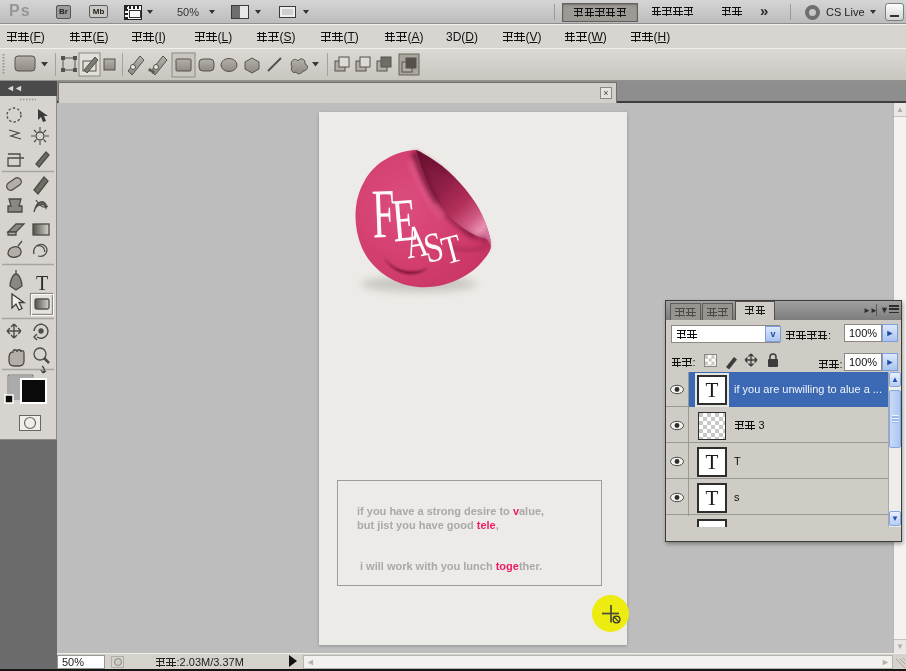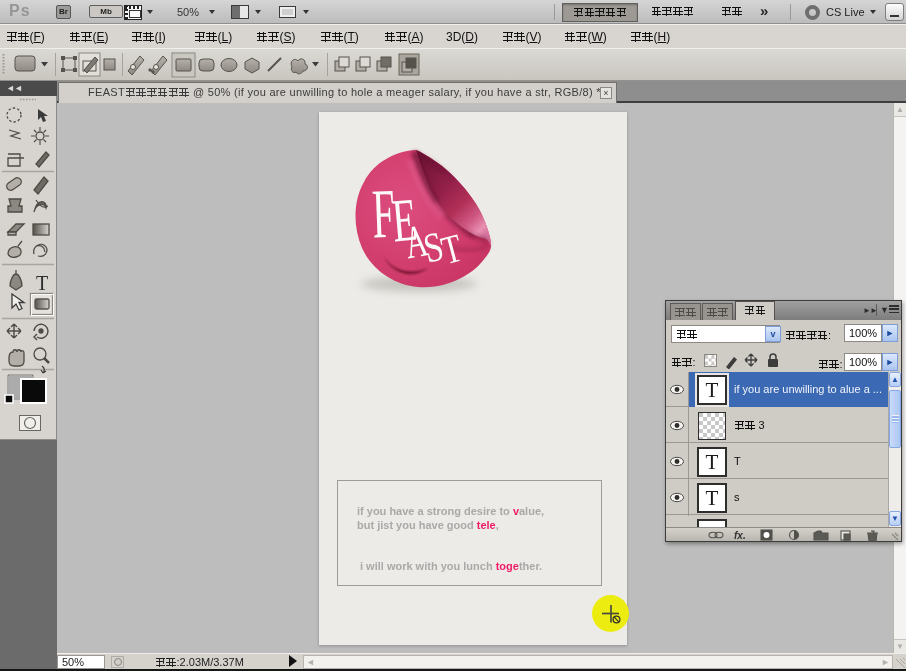--- a/index.html
+++ b/index.html
@@ -9,21 +9,21 @@
 background-size:100% 1.4px,86% 1.4px,100% 1.4px,1.4px 100%,1.4px 52%;
 background-position:0 0,6% 47%,0 100%,45% 0,90% 24%;
 background-repeat:no-repeat}
 i.h2{background-size:92% 1.4px,100% 1.4px,100% 1.4px,1.4px 78%,1.4px 100%;
 background-position:0 8%,0 52%,0 100%,28% 0,70% 0}
 .tri-d{width:0;height:0;border-left:3.5px solid transparent;border-right:3.5px solid transparent;border-top:4px solid #333}
 
 #appbar{left:0;top:0;width:906px;height:24px;background:linear-gradient(#d5d5d5,#bcbcbc);border-bottom:1px solid #8f8f8f}
 #pslogo{left:9px;top:2px;font-size:16px;font-weight:bold;color:#969696;letter-spacing:1px}
 #brbtn{left:56px;top:5px;width:15px;height:14px;background:#9c9c9a;border:1px solid #555;border-radius:2px;color:#1e1e1e;font-size:8px;font-weight:bold;text-align:center;line-height:12px}
-#mbbtn{left:89px;top:5px;width:34px;height:13px;background:#cbc8c3;border:1px solid #5f5f5f;border-radius:2px;color:#222;font-size:8px;font-weight:bold;text-align:center;line-height:11px}
+#mbbtn{left:89px;top:5px;width:19px;height:13px;background:#cbc8c3;border:1px solid #5f5f5f;border-radius:2px;color:#222;font-size:8px;font-weight:bold;text-align:center;line-height:11px}
 #filmicon{left:124px;top:5px;width:18px;height:15px;background:#f5f5f5;border:1px solid #222;
 background-image:repeating-linear-gradient(90deg,#222 0 2px,transparent 2px 4px),repeating-linear-gradient(0deg,#222 0 2px,transparent 2px 4px);
 background-size:100% 3px,3px 100%;background-repeat:no-repeat;background-position:0 0,0 0}
 #zoomtx{left:177px;top:6px;font-size:11px;color:#333}
 #arricon{left:231px;top:5px;width:18px;height:14px;border:1px solid #3a3a3a;background:linear-gradient(90deg,#6e6e6e 0 8px,#e8e8e8 8px)}
 #scricon{left:279px;top:6px;width:17px;height:12px;border:1px solid #3a3a3a;background:#cfcfcf;box-shadow:inset 0 0 0 2px #efefef}
 .vsep{width:1px;background:#9a9a9a}
 #wsbtn1{left:562px;top:3px;width:76px;height:19px;background:#9d9a95;border:1px solid #63605c;box-shadow:inset 0 1px 2px rgba(0,0,0,.25);color:#111;font-size:11px;font-weight:bold;text-align:center;line-height:17px}
 .wsflat{top:5px;color:#111;font-size:11px;font-weight:bold}
 #cslive{left:805px;top:5px;width:15px;height:15px;border-radius:50%;border:4px solid #6e6e6e}
@@ -160,21 +160,20 @@
    <rect x="399" y="5" width="20" height="21" fill="#aaa69f" stroke="#676459"></rect>
    <rect x="402" y="13" width="10" height="10"></rect>
           <rect x="406" y="9" width="10" height="10" fill="#55524c"></rect>
   </g>
  </g>
 </svg>
 </div>
 <div class="ab" id="tabbar">
  <div class="ab" id="tbdark">◄◄</div>
  <div class="ab" id="doctab">
-      <span class="tx">FEAST<i class="h"></i><i class="h2"></i><i class="h"></i><i class="h2"></i><i class="h"></i><i class="h2"></i> @ 50% (if you are unwilling to hole a meager salary, if you have a str, RGB/8) *</span>
       <span id="closex">×</span>
     </div>
 </div>
 <div class="ab" id="leftdark"></div>
 <div class="ab" id="palette">
 <svg width="56" height="343" style="position:absolute;left:0;top:0">
  <g stroke="#4e4b45" fill="none" stroke-width="1.3">
   <line x1="20" y1="3.5" x2="36" y2="3.5" stroke="#9a978f" stroke-dasharray="1.5 1.5"></line>
   <circle cx="14" cy="19" r="7" stroke-dasharray="2.5 2"></circle>
   <path d="M38 13 l0 11 3-3 2 5 3-1 -2-5 4 0 z" fill="#3a3a3a" stroke="none"></path>
@@ -368,31 +367,13 @@
   </div>
   <div class="ab" style="left:31px;top:147px;width:30px;height:8px;background:#fff;border:2px solid #2e2e2e;border-bottom:none"></div>
   <div id="pscroll">
    <div class="lunabtn" style="top:0">▲</div>
    <div class="ab" style="left:0;top:18px;width:12px;height:58px;background:linear-gradient(90deg,#cadbf8,#aac6f2);border:1px solid #84a7e6;border-radius:2px">
     <div class="ab" style="left:2px;top:24px;width:7px;height:8px;background:repeating-linear-gradient(#eef4fd 0 1.5px,#9bb9ec 1.5px 3px)"></div>
    </div>
    <div class="lunabtn" style="top:139px">▼</div>
   </div>
  </div>
- <div class="ab" id="pbottom">
-  <svg width="235" height="13">
-   <g stroke="#55544f" fill="none" stroke-width="1.1">
-    <ellipse cx="47" cy="6" rx="4" ry="2.8"></ellipse>
-          <ellipse cx="53" cy="6" rx="4" ry="2.8"></ellipse>
-    <text x="68" y="10" font-size="10" font-style="italic" font-weight="bold" fill="#333" stroke="none">fx.</text>
-    <rect x="95" y="1" width="11" height="10" fill="#504f4a"></rect>
-          <circle cx="100.5" cy="6" r="3" fill="#fff" stroke="none"></circle>
-    <circle cx="128" cy="6" r="4.5"></circle>
-          <path d="M128 1.5 a4.5 4.5 0 0 1 0 9 z" fill="#504f4a" stroke="none"></path>
-    <path d="M148 4 l4 -2 h3 l1 2 h6 v7 h-14 z" fill="#5a5a56"></path>
-    <rect x="175" y="2" width="9" height="9" fill="#e6e4e0"></rect>
-          <rect x="178" y="5" width="6" height="6" fill="#5a5a56"></rect>
-    <path d="M202 4 h9 l-1 8 h-7 z M201 4 h11 M205 2 h3 v2" fill="#5a5a56"></path>
-    <path d="M232 11 l-6 -6 M232 7 l-3 -3" stroke="#8a8781"></path>
-   </g>
-  </svg>
- </div>
 </div>
 
 </body></html>

